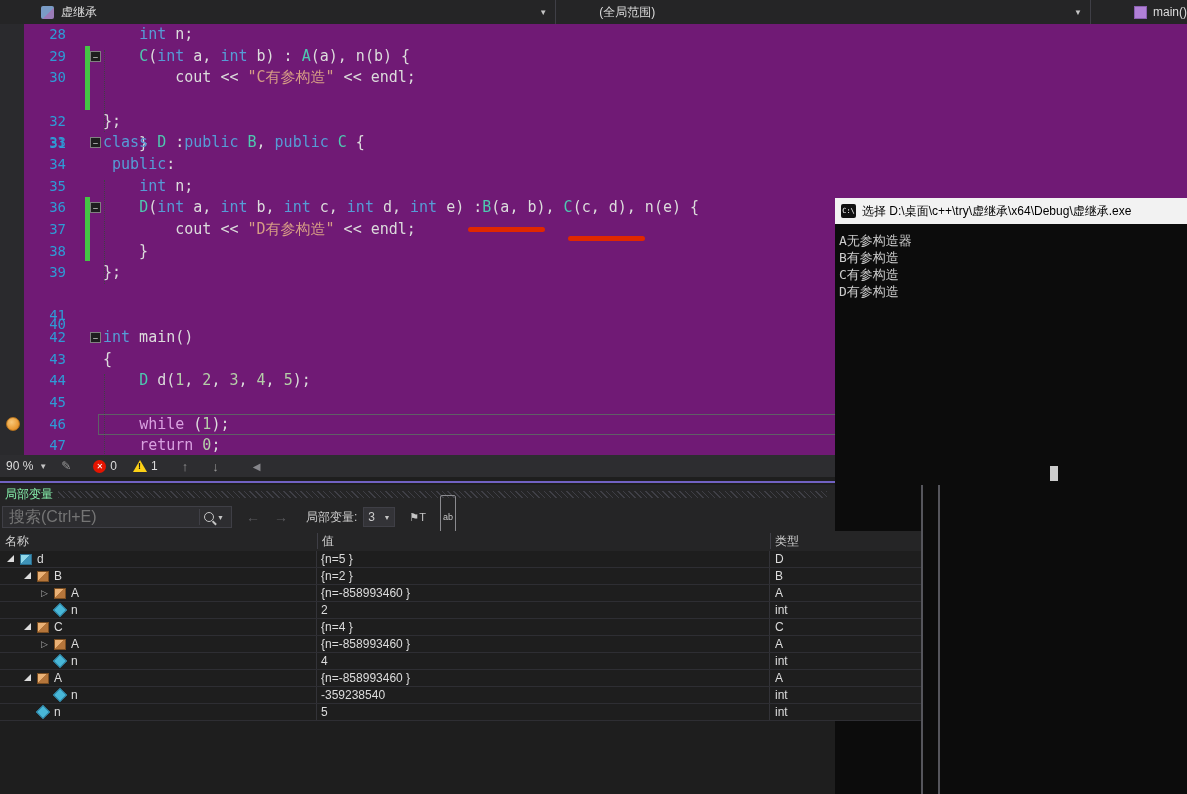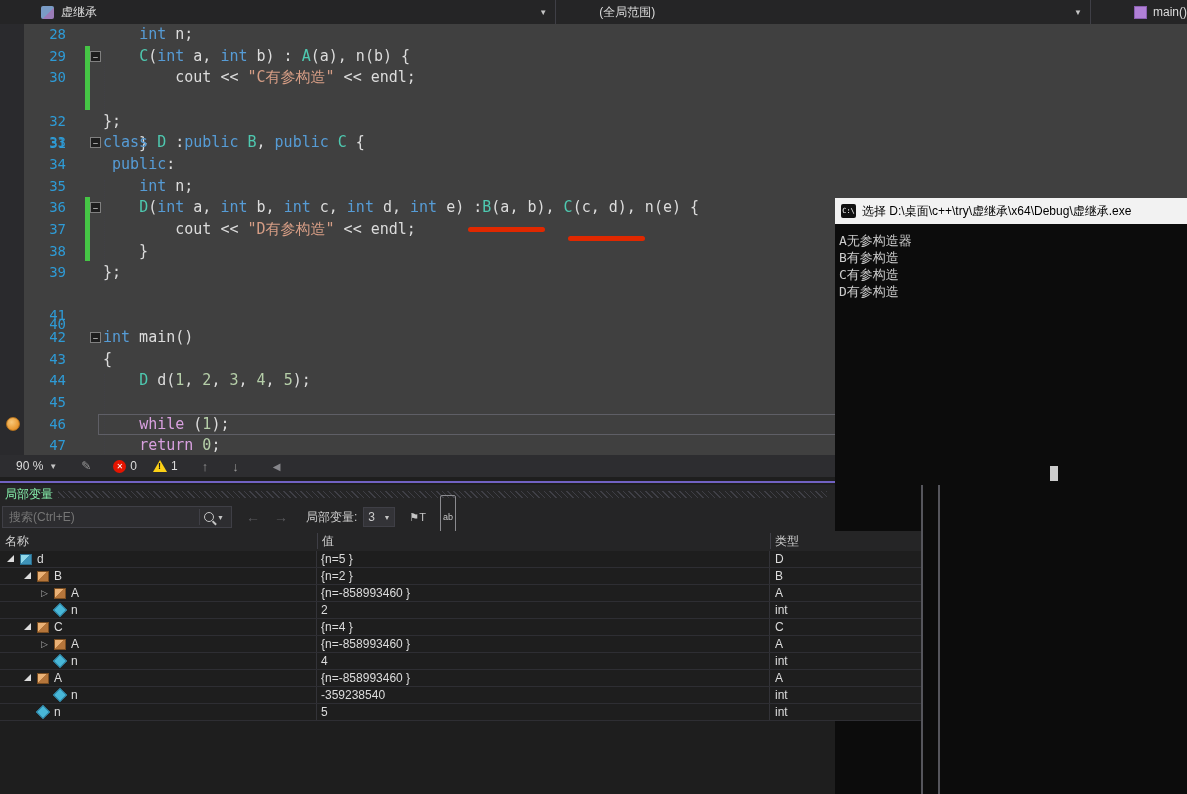--- a/index.html
+++ b/index.html
@@ -11,21 +11,21 @@
           display:flex;align-items:stretch;border-bottom:1px solid #2D2D30;}
   .combo{display:flex;align-items:center;position:relative;border-right:1px solid #3F3F46;
          color:#DCDCDC;font-size:12px;margin-left:35px;}
   .combo .dd{margin-left:auto;margin-right:8px;color:#C5C5C5;font-size:8px;}
   .fileicon{width:13px;height:13px;margin:0 7px 0 6px;border-radius:2px;
             background:linear-gradient(135deg,#7A9CC6 0 55%,#9B7CB8 55%);}
   .cubeicon{width:11px;height:11px;margin:0 6px 0 8px;background:#B180D7;
             border:1px solid #8A5FB0;}
 
   
-  #editor{position:absolute;top:24px;left:0;width:1187px;height:431px;background:#404040;
+  #editor{position:absolute;top:24px;left:0;width:1187px;height:431px;background:#701a75;
           font-family:"DejaVu Sans Mono","Liberation Mono",monospace;font-size:15px;overflow:hidden;}
   #gutter{position:absolute;left:0;top:0;width:24px;height:100%;background:#2A2A2D;}
   .code-line{position:absolute;left:0;height:22px;line-height:21.6px;white-space:pre;width:1187px;}
   .ln{position:absolute;left:0;width:66px;text-align:right;color:#2E9BD6;font-size:14px;}
   .fold{position:absolute;left:90px;top:5px;width:11px;height:11px;border:1px solid #808080;
         background:#1E1E1E;color:#C8C8C8;font-size:9px;line-height:10px;text-align:center;
         box-sizing:border-box;}
   .ct{position:absolute;left:103px;top:0;}
   .tk-p{color:#DCDCDC}.tk-k{color:#569CD6}.tk-c{color:#D8A0DF}
   .tk-t{color:#4EC9B0}.tk-s{color:#D69D85}.tk-n{color:#B5CEA8}
@@ -34,21 +34,21 @@
   .cur-line-box{position:absolute;left:98px;top:390px;width:1000px;height:21px;
                 border:1px solid #5F5F66;box-sizing:border-box;}
   .bp{position:absolute;left:6px;top:393px;width:14px;height:14px;border-radius:50%;
       background:radial-gradient(circle at 38% 35%,#F8C878,#E8962E 70%);border:1px solid #B5731F;
       box-sizing:border-box;}
   .redmark{position:absolute;height:5px;width:77px;background:#E02800;border-radius:2.5px;}
 
   
   #status{position:absolute;top:455px;left:0;width:1187px;height:22px;background:#2D2D30;
           display:flex;align-items:center;color:#C5C5C5;font-size:12px;}
-  #status .zoom{display:flex;align-items:center;padding:0 16px;color:#DCDCDC;}
+  #status .zoom{display:flex;align-items:center;padding:0 6px;color:#DCDCDC;}
   #status .zoom .dd{font-size:8px;margin-left:6px;color:#C5C5C5;}
   .sicon{margin:0 8px;color:#9A9A9A;font-size:12px;}
   .errball{width:13px;height:13px;border-radius:50%;background:#E51400;color:#fff;
            font-size:8px;line-height:13px;text-align:center;margin:0 4px 0 14px;}
   .warntri{width:0;height:0;border-left:7px solid transparent;border-right:7px solid transparent;
            border-bottom:12px solid #FCD116;position:relative;margin:0 4px 0 16px;}
   .warntri:after{content:"!";position:absolute;left:-2px;top:1px;color:#1E1E1E;font-size:9px;font-weight:bold;}
   .navarrow{margin:0 12px;color:#9A9A9A;font-size:13px;}
   .scrltri{margin-left:22px;color:#86868B;font-size:10px;}
 
@@ -71,21 +71,21 @@
   .locals-bg{position:absolute;left:0;top:0;width:835px;height:309px;background:#1E1E1E;}
   .ptitle{position:absolute;left:0;top:0;width:835px;height:18px;background:#252526;
           color:#86efac;font-size:12px;line-height:18px;}
   .ptitle .txt{margin-left:5px;}
   .hatch{position:absolute;left:58px;right:8px;top:6px;height:7px;
          background:repeating-linear-gradient(45deg,#3F3F46 0 1px,transparent 1px 4px);}
   .ptools{position:absolute;left:0;top:18px;width:835px;height:28px;background:#252526;
           display:flex;align-items:center;color:#CCCCCC;font-size:12px;}
   .searchbox{width:230px;height:22px;margin-left:2px;background:#2D2D30;border:1px solid #3F3F46;
              box-sizing:border-box;display:flex;align-items:center;position:relative;}
-  .searchbox input{background:transparent;border:none;outline:none;color:#ef4444;font-size:12px;
+  .searchbox input{background:transparent;border:none;outline:none;color:#ef4444;font-size:16px;
                    padding-left:6px;width:180px;font-family:"Liberation Sans",sans-serif;}
   .mag{width:8px;height:8px;border:1.5px solid #C5C5C5;border-radius:50%;position:relative;margin-left:4px;}
   .mag:after{content:"";position:absolute;width:5px;height:1.5px;background:#C5C5C5;
              transform:rotate(45deg);right:-4px;bottom:-2px;}
   .searchbox .sep{width:1px;height:16px;background:#3F3F46;margin-left:8px;}
   .searchbox .dd{font-size:7px;color:#C5C5C5;margin:0 4px 0 3px;}
   .tbtn{color:#5A5A5E;font-size:14px;margin-left:14px;}
   .depthlbl{margin-left:18px;color:#CCCCCC;}
   .depthsel{width:32px;height:20px;background:#333337;border:1px solid #3F3F46;margin-left:6px;
             display:flex;align-items:center;justify-content:space-between;padding:0 4px;box-sizing:border-box;}

